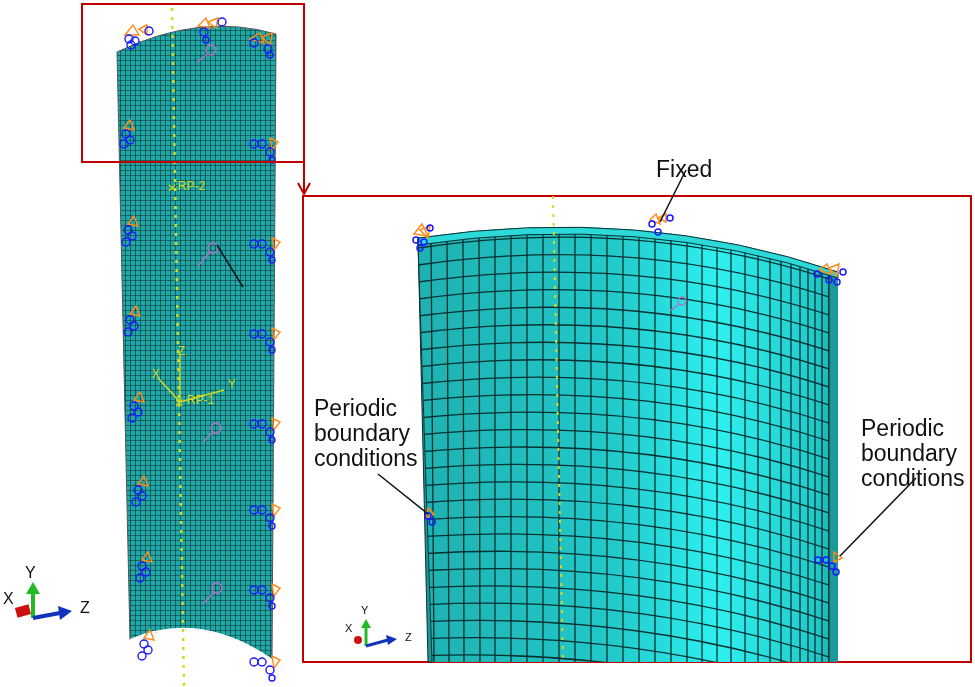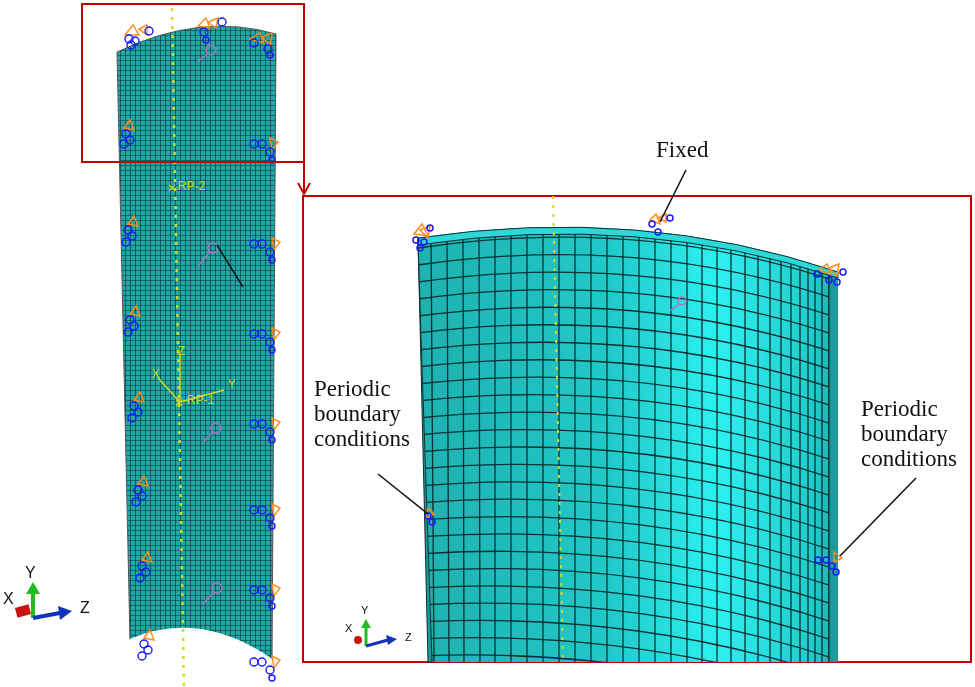--- a/index.html
+++ b/index.html
@@ -1,18 +1,18 @@
 <!DOCTYPE html>
 <html><head>
 <meta charset="utf-8">
 <style>
   html, body { margin:0; padding:0; background:#ffffff; }
   body { width:975px; height:687px; position:relative; overflow:hidden; font-family:"Liberation Serif", serif; }
   #fig { position:absolute; left:0; top:0; width:975px; height:687px; }
-  .lbl { position:absolute; font-family:Liberation Serif, serif; color:#111; font-size:23px; line-height:25px; white-space:nowrap; }
+  .lbl { position:absolute; font-family:Liberation Sans, sans-serif; color:#111; font-size:23px; line-height:25px; white-space:nowrap;margin-top:20px; }
   .axlbl { font-family:"Liberation Sans", sans-serif; font-size:16px; fill:#111; }
   .axlbl-s { font-family:"Liberation Sans", sans-serif; font-size:11px; fill:#111; }
   .rp { font-family:"Liberation Sans", sans-serif; font-size:12px; fill:#d8d820; }
 </style>
 </head>
 <body>
 
 <svg id="fig" viewBox="0 0 975 687" xmlns="http://www.w3.org/2000/svg">
   <defs>
     <pattern id="fineMesh" width="5" height="5" patternUnits="userSpaceOnUse">

